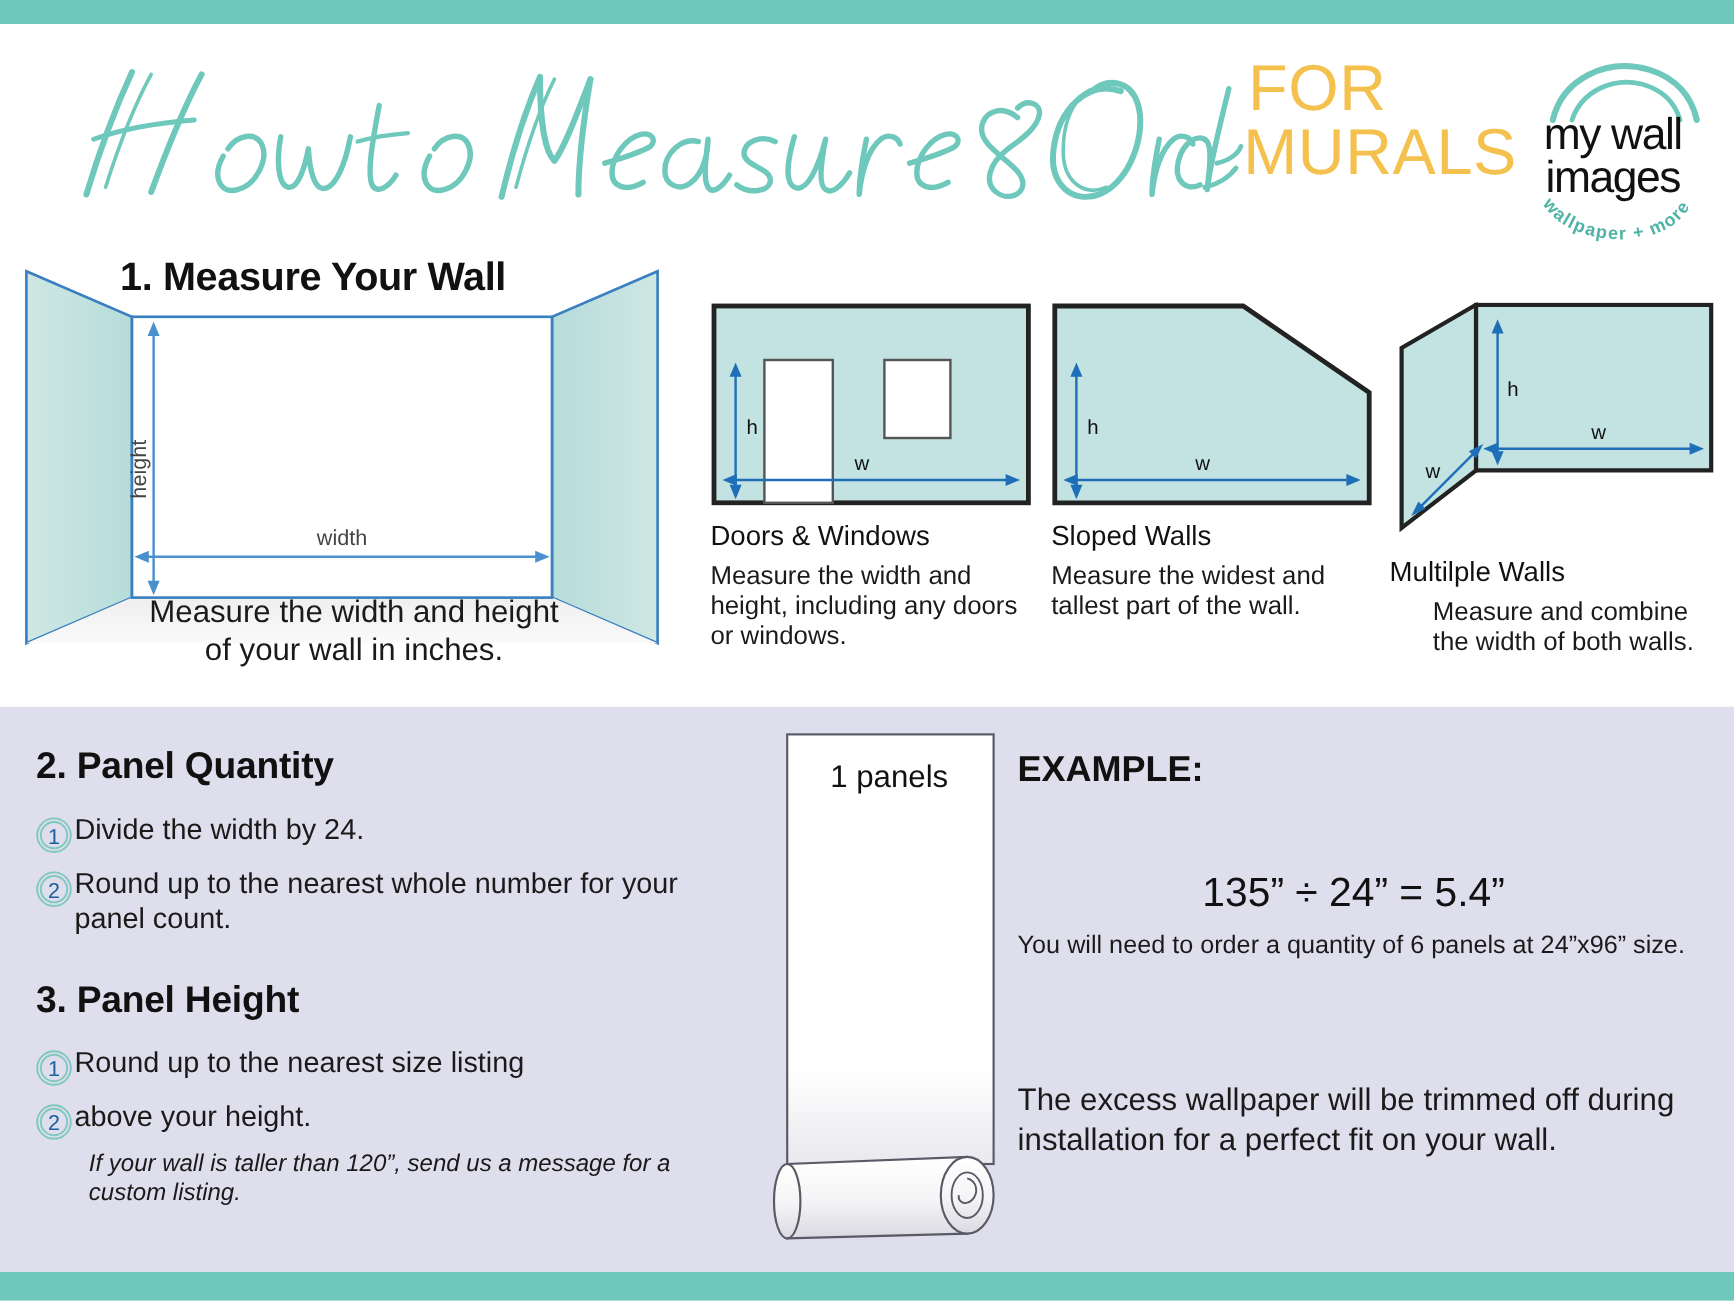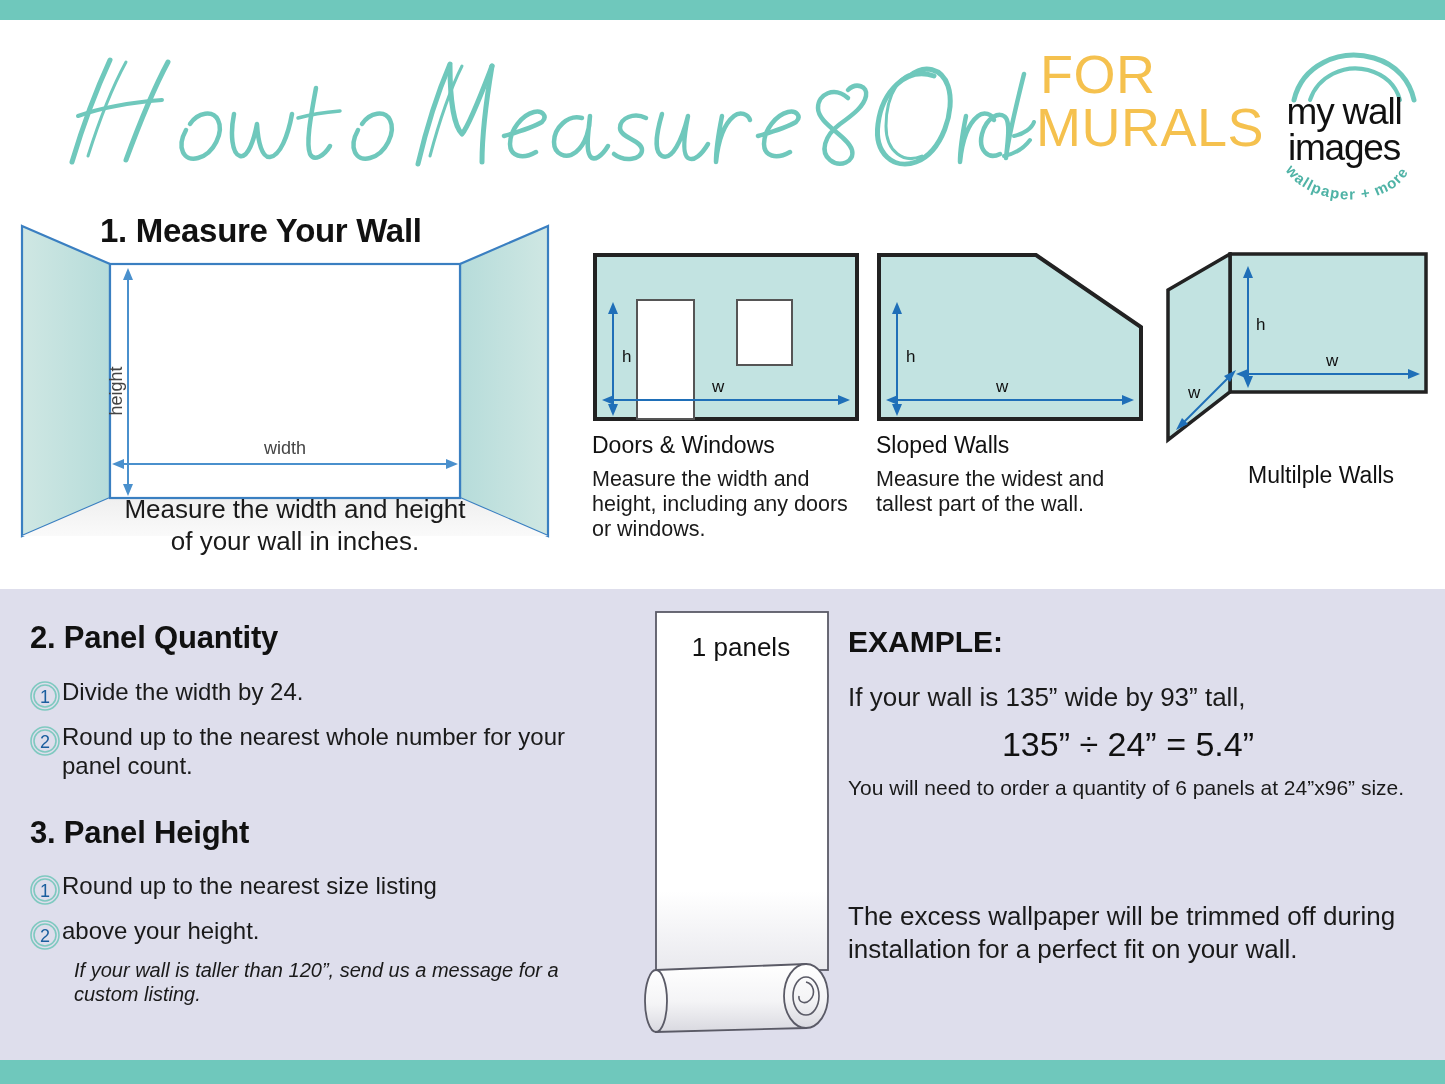--- a/index.html
+++ b/index.html
@@ -52,21 +52,21 @@
     position:absolute; left:848px; top:210px;
     font-size:29px; color:#8189C8; letter-spacing:0.6px; font-weight:400;
   }
   .iw-col { position:absolute; top:252px; }
   .iw-col.c1 { left:592px; width:268px; }
   .iw-col.c2 { left:876px; width:268px; }
   .iw-col.c3 { left:1158px; width:280px; }
 
   .iw-name { font-size:23px; color:#111; margin-top:6px; }
   .iw-desc { font-size:21.5px; color:#1a1a1a; line-height:1.16; margin-top:8px; }
-  .c3 .iw-name { margin-left:90px; }
+  .c3 .iw-name { }
   .c3 .iw-desc { margin-left:36px; }
 
   
   .h2 {
     position:absolute; font-size:31px; font-weight:bold; color:#111; letter-spacing:-0.2px;
   }
   .h2.a { left:30px; top:620px; }
   .h2.b { left:30px; top:815px; }
 
   .bullet-row { position:absolute; display:flex; align-items:flex-start; }
@@ -271,20 +271,21 @@
       <line x1="86" y1="122" x2="254" y2="122" stroke="#1F6FB8" stroke-width="2"></line>
       <polygon points="78,122 90,117 90,127" fill="#1F6FB8"></polygon>
       <polygon points="262,122 250,117 250,127" fill="#1F6FB8"></polygon>
       <text x="168" y="114" font-family="Liberation Sans, sans-serif" font-size="17" fill="#111">w</text>
       <line x1="24" y1="172" x2="72" y2="124" stroke="#1F6FB8" stroke-width="2"></line>
       <polygon points="18,178 30,172 24,166" fill="#1F6FB8"></polygon>
       <polygon points="78,118 66,124 72,130" fill="#1F6FB8"></polygon>
       <text x="30" y="146" font-family="Liberation Sans, sans-serif" font-size="17" fill="#111">w</text>
     </svg>
     <div class="iw-name">Multilple Walls</div>
+    <div class="iw-desc">Measure and combine the width of both walls.</div>
   </div>
 
   <div class="h2 a">2. Panel Quantity</div>
 
   <div class="bullet-row bl1">
     <span class="bnum">
       <svg width="34" height="34" viewBox="0 0 34 34" aria-hidden="true">
         <circle cx="17" cy="17" r="14" fill="none" stroke="#7FC9C0" stroke-width="1.6"></circle>
         <circle cx="17" cy="17" r="11" fill="none" stroke="#7FC9C0" stroke-width="1.6"></circle>
         <text x="17" y="24" text-anchor="middle" font-family="Liberation Sans, sans-serif" font-size="18" fill="#1B5E9E">1</text>
@@ -348,18 +349,17 @@
       <path d="M22 362 L172 356 L172 420 L22 424 Z" fill="url(#rollG)" stroke="#5A5A66" stroke-width="1.8"></path>
       <ellipse cx="172" cy="388" rx="22" ry="32" fill="url(#rollG)" stroke="#5A5A66" stroke-width="1.8"></ellipse>
       <ellipse cx="172" cy="388" rx="13" ry="19" fill="none" stroke="#5A5A66" stroke-width="1.6"></ellipse>
       <path d="M172 374 C180 376 182 386 176 392 C171 397 164 394 165 388" fill="none" stroke="#5A5A66" stroke-width="1.6"></path>
       <ellipse cx="22" cy="393" rx="11" ry="31" fill="url(#rollG)" stroke="#5A5A66" stroke-width="1.8"></ellipse>
     </svg>
   </div>
   <div class="roll-label">1 panels</div>
 
   <div class="ex-title">EXAMPLE:</div>
-  <div class="ex-l1">If your wall is 135” wide by 93” tall,</div>
   <div class="ex-eq">135” ÷ 24” = 5.4”</div>
   <div class="ex-l2">You will need to order a quantity of 6 panels at 24”x96” size.</div>
   <div class="ex-l3">The excess wallpaper will be trimmed off during installation for a perfect fit on your wall.</div>
 
 </div>
 
 </body></html>

